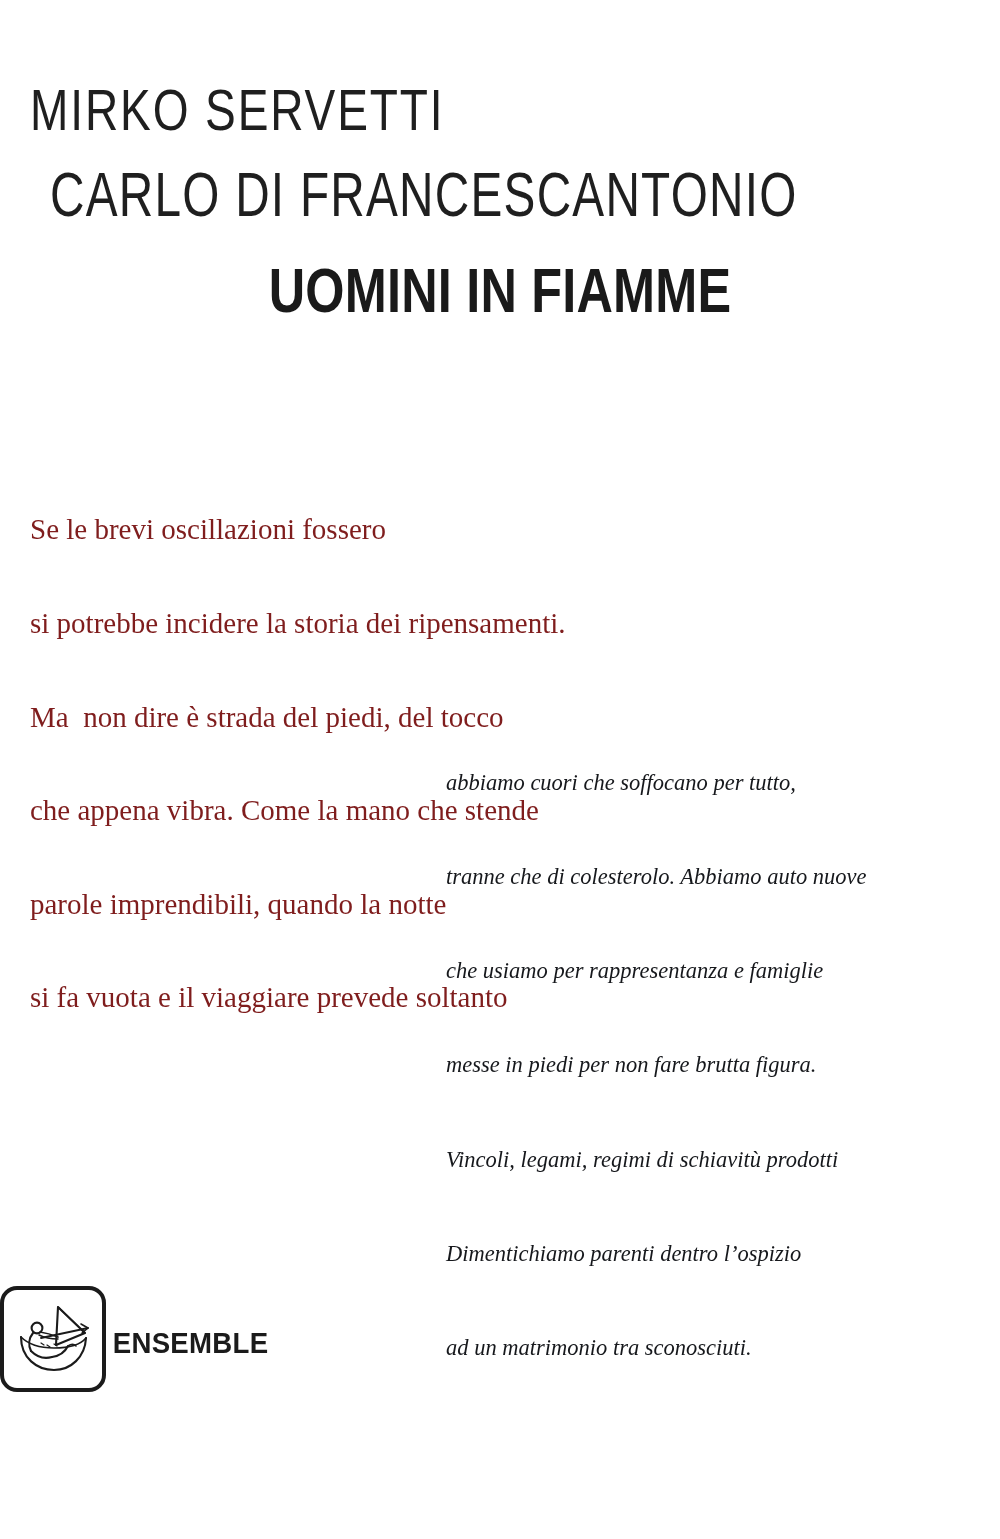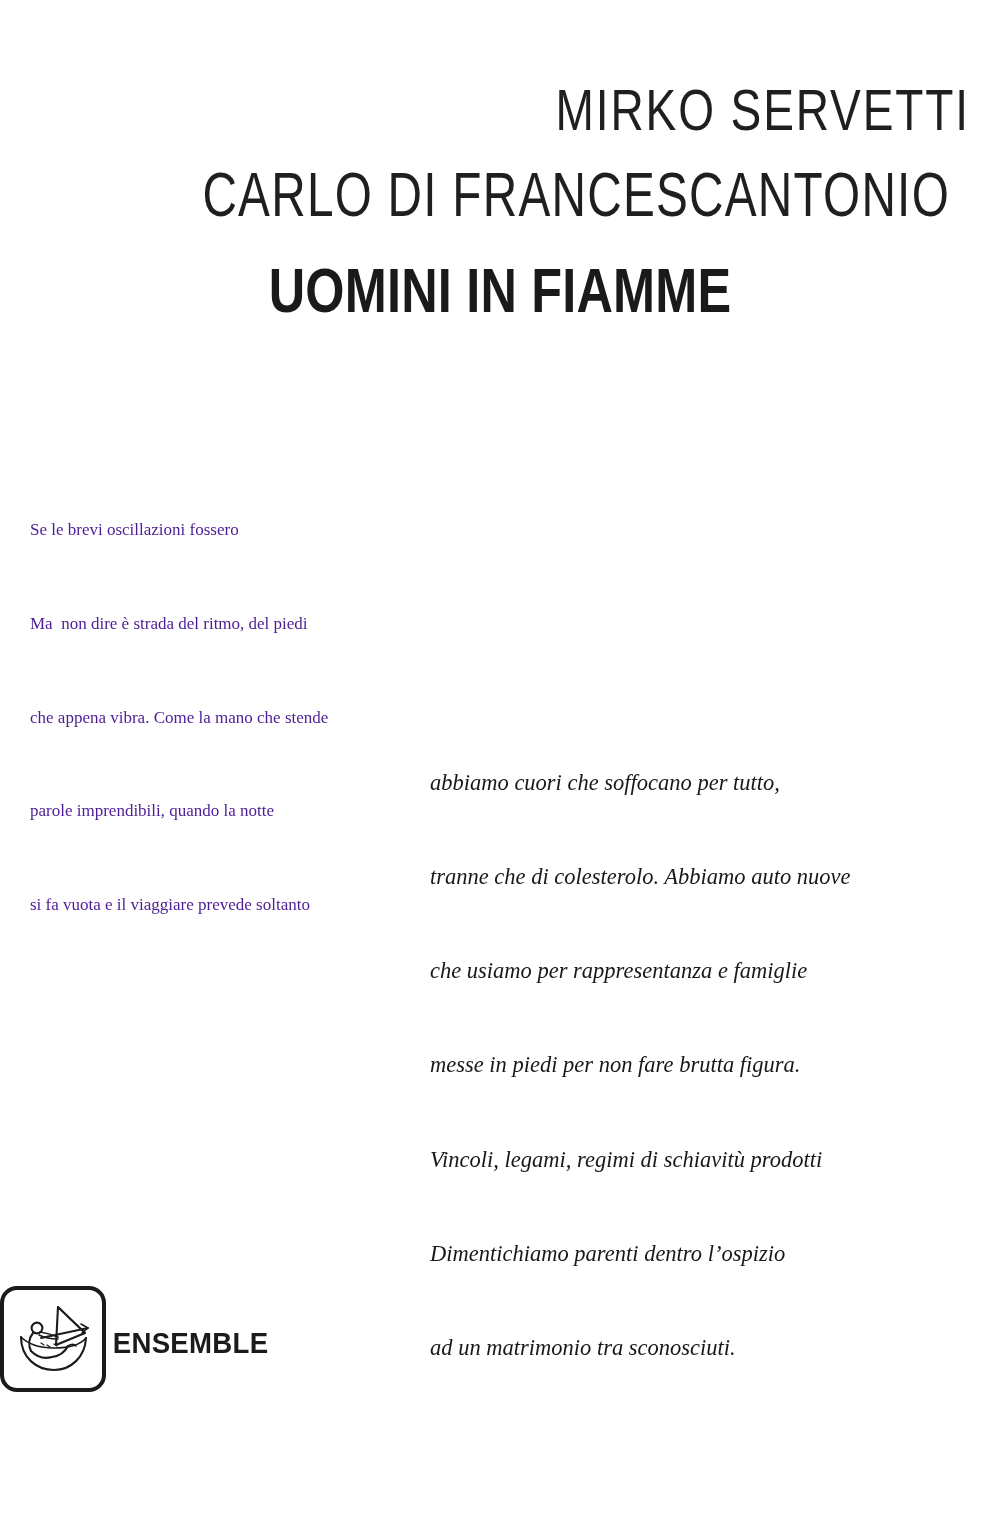--- a/index.html
+++ b/index.html
@@ -17,21 +17,21 @@
     margin: 0 auto;
     font-family: "Liberation Sans", sans-serif;
   }
 
   
   .authors {
     position: absolute;
     left: 0;
     top: 76px;
     width: 1000px;
-    text-align: right;
+    text-align: left;
   }
   .author-line {
     display: block;
     font-family: "Liberation Sans", sans-serif;
     font-weight: 300;
     color: #1f1f1f;
     white-space: nowrap;
     -webkit-text-stroke: 0.01px #1f1f1f;
   }
   .author-line-1 {
@@ -67,41 +67,41 @@
     transform-origin: center top;
   }
 
   
   .poem-roman {
     position: absolute;
     left: 30px;
     top: 452px;
     width: 560px;
     font-family: "Liberation Serif", "DejaVu Serif", serif;
-    font-size: 17px;
+    font-size: 29px;
     line-height: 31.2px;
-    color: #4c1d95;
+    color: #7f1d1d;
     white-space: pre-wrap;
   }
   .poem-roman .ln { display: block; }
 
   
   .poem-italic {
     position: absolute;
     left: 430px;
     top: 704px;
     width: 560px;
     font-family: "Liberation Serif", "DejaVu Serif", serif;
     font-style: italic;
     font-size: 22.5px;
     line-height: 31.4px;
     color: #16181c;
     white-space: pre-wrap;
   }
-  .poem-italic .ln { display: block; }
+  .poem-italic .ln { display: block; margin-left: 16px; }
 
   
   .publisher {
     position: absolute;
     left: 0;
     top: 1286px;
     width: 868px;
     display: flex;
     flex-direction: row;
     align-items: center;
@@ -137,21 +137,22 @@
 
   <div class="authors">
     <span class="author-line author-line-1">MIRKO SERVETTI</span>
     <span class="author-line author-line-2">CARLO DI FRANCESCANTONIO</span>
   </div>
 
   <div class="title">UOMINI IN FIAMME</div>
 
   <div class="poem-roman">
     <span class="ln">Se le brevi oscillazioni fossero</span>
-    <span class="ln">Ma  non dire è strada del ritmo, del piedi</span>
+    <span class="ln">si potrebbe incidere la storia dei ripensamenti.</span>
+    <span class="ln">Ma  non dire è strada del piedi, del tocco</span>
     <span class="ln">che appena vibra. Come la mano che stende</span>
     <span class="ln">parole imprendibili, quando la notte</span>
     <span class="ln">si fa vuota e il viaggiare prevede soltanto</span>
   </div>
 
   <div class="poem-italic">
     <span class="ln">abbiamo cuori che soffocano per tutto,</span>
     <span class="ln">tranne che di colesterolo. Abbiamo auto nuove</span>
     <span class="ln">che usiamo per rappresentanza e famiglie</span>
     <span class="ln">messe in piedi per non fare brutta figura.</span>

